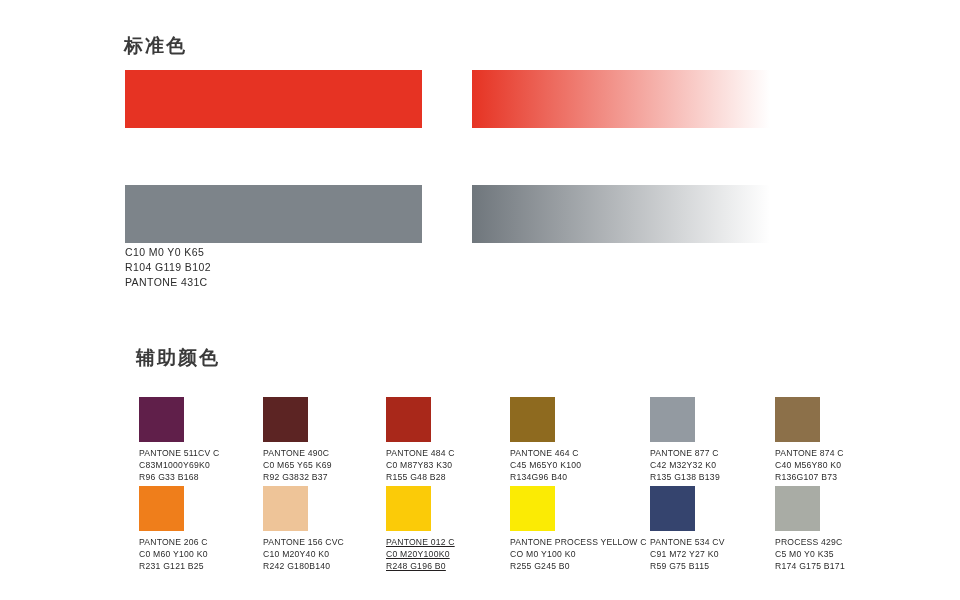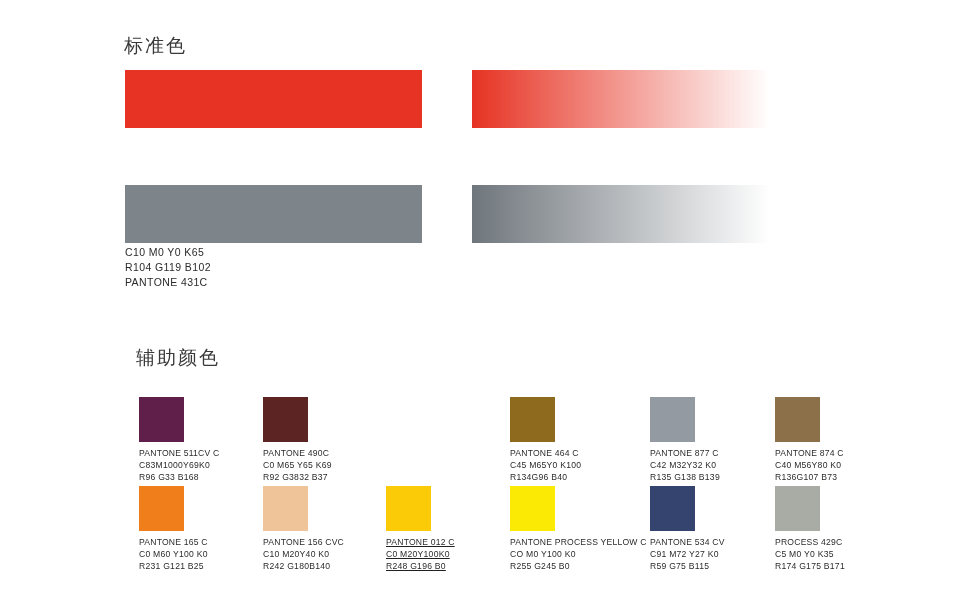--- a/index.html
+++ b/index.html
@@ -13,21 +13,21 @@
     font-family: "Liberation Sans", "DejaVu Sans", sans-serif;
     color: #231f20;
     overflow: hidden;
     position: relative;
   }
 
   
   .section-heading {
     position: absolute;
     font-size: 19px;
-    font-weight: 400;
+    font-weight: 700;
     letter-spacing: 2px;
     color: #3a3a3a;
     line-height: 1;
     white-space: nowrap;
   }
   #primary-heading { left: 124px; top: 36px; }
   #secondary-heading { left: 136px; top: 348px; }
 
   
   .primary-row {
@@ -126,20 +126,28 @@
       </div>
     </div>
     <div class="swatch-cell" style="left: 247px; top: 397px;">
       <div class="swatch-chip" style="background: rgb(92, 36, 35);"></div>
       <div class="swatch-specs">
         <span class="spec-line pantone-name">PANTONE 490C</span>
         <span class="spec-line cmyk-value">C0 M65 Y65 K69</span>
         <span class="spec-line rgb-value">R92 G3832 B37</span>
       </div>
     </div>
+    <div class="swatch-cell" style="left: 370px; top: 397px;">
+      <div class="swatch-chip" style="background: rgb(169, 40, 26);"></div>
+      <div class="swatch-specs">
+        <span class="spec-line pantone-name">PANTONE 484 C</span>
+        <span class="spec-line cmyk-value">C0 M87Y83 K30</span>
+        <span class="spec-line rgb-value">R155 G48 B28</span>
+      </div>
+    </div>
     <div class="swatch-cell" style="left: 494px; top: 397px;">
       <div class="swatch-chip" style="background: rgb(142, 106, 31);"></div>
       <div class="swatch-specs">
         <span class="spec-line pantone-name">PANTONE 464 C</span>
         <span class="spec-line cmyk-value">C45 M65Y0 K100</span>
         <span class="spec-line rgb-value">R134G96 B40</span>
       </div>
     </div>
     <div class="swatch-cell" style="left: 634px; top: 397px;">
       <div class="swatch-chip" style="background: rgb(147, 154, 161);"></div>
@@ -153,21 +161,21 @@
       <div class="swatch-chip" style="background: rgb(140, 112, 73);"></div>
       <div class="swatch-specs">
         <span class="spec-line pantone-name">PANTONE 874 C</span>
         <span class="spec-line cmyk-value">C40 M56Y80 K0</span>
         <span class="spec-line rgb-value">R136G107 B73</span>
       </div>
     </div>
     <div class="swatch-cell" style="left: 123px; top: 486px;">
       <div class="swatch-chip" style="background: rgb(239, 126, 27);"></div>
       <div class="swatch-specs">
-        <span class="spec-line pantone-name">PANTONE 165 C</span>
+        <span class="spec-line pantone-name">PANTONE 206 C</span>
         <span class="spec-line cmyk-value">C0 M60 Y100 K0</span>
         <span class="spec-line rgb-value">R231 G121 B25</span>
       </div>
     </div>
     <div class="swatch-cell" style="left: 247px; top: 486px;">
       <div class="swatch-chip" style="background: rgb(238, 196, 152);"></div>
       <div class="swatch-specs">
         <span class="spec-line pantone-name">PANTONE 156 CVC</span>
         <span class="spec-line cmyk-value">C10 M20Y40 K0</span>
         <span class="spec-line rgb-value">R242 G180B140</span>

